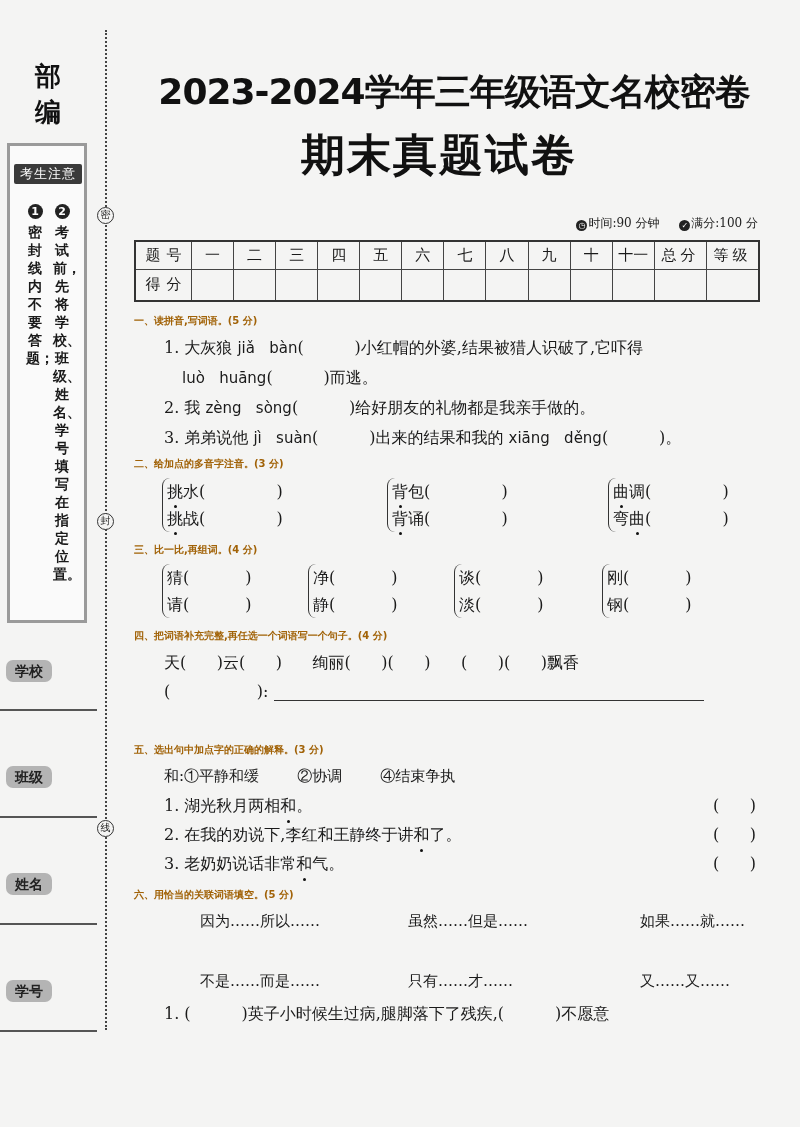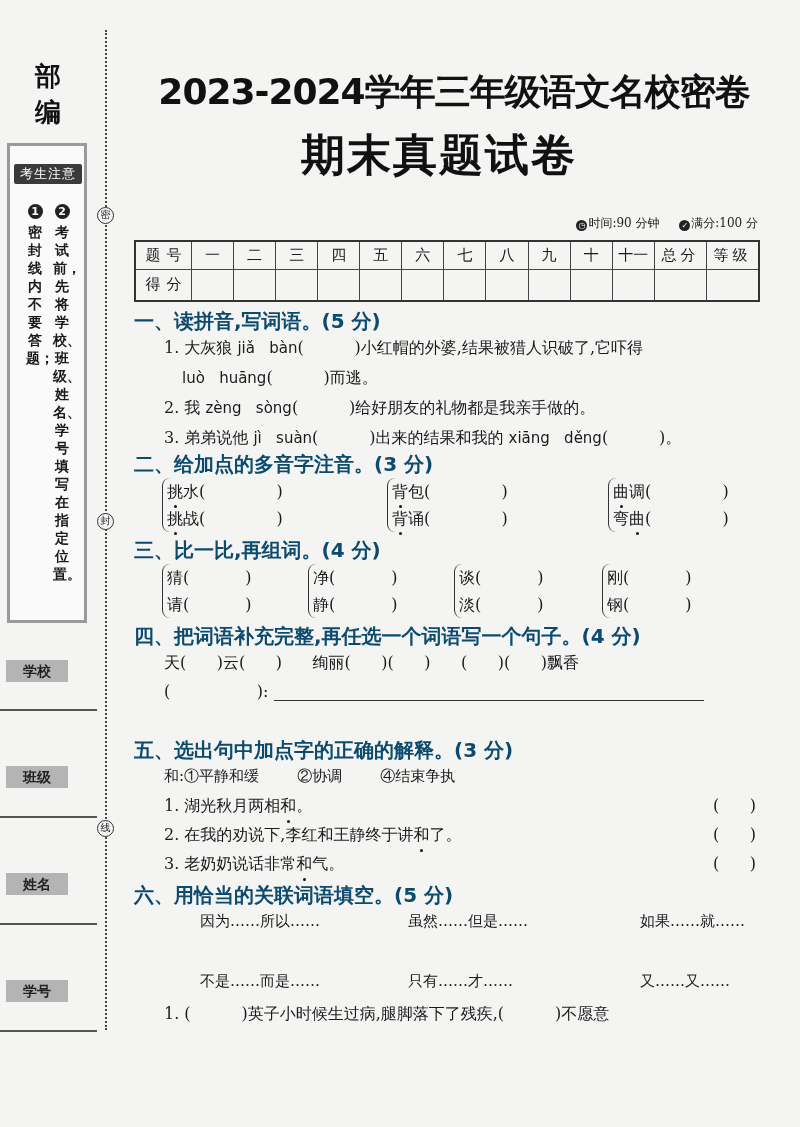--- a/index.html
+++ b/index.html
@@ -9,42 +9,42 @@
   
   .sidebar { position: absolute; left: 0; top: 0; width: 100px; height: 1127px; }
   .vert-title { position: absolute; left: 28px; top: 58px; width: 40px; font-family: "DejaVu Sans", sans-serif; font-weight: bold; font-size: 26px; line-height: 36px; text-align: center; color: #111; }
   .notice-box { position: absolute; left: 7px; top: 143px; width: 80px; height: 480px; border: 3px solid #9a9a9a; background: #fafafa; }
   .notice-label { position: absolute; left: 4px; top: 18px; width: 68px; height: 20px; background: #3a3a3a; color: #fff; font-size: 13px; line-height: 20px; text-align: center; border-radius: 2px; font-family: "DejaVu Sans", sans-serif; letter-spacing: 1px; }
   .notice-col { position: absolute; top: 55px; width: 18px; font-size: 14px; line-height: 18px; text-align: center; font-weight: bold; word-break: break-all; }
   .notice-col .num { display: inline-block; width: 15px; height: 15px; border-radius: 50%; background: #222; color: #fff; font-size: 11px; line-height: 15px; margin-bottom: 4px; font-family: "DejaVu Sans", sans-serif; }
   .notice-col.c1 { left: 16px; }
   .notice-col.c2 { left: 43px; }
 
-  .field-label { position: absolute; left: 6px; width: 62px; height: 22px; background: #b4b4b4; color: #222; font-family: "DejaVu Sans", sans-serif; font-weight: bold; font-size: 14px; line-height: 22px; text-align: center; }
+  .field-label { position: absolute; left: 6px; width: 46px; height: 22px; background: #b4b4b4; color: #222; font-family: "DejaVu Sans", sans-serif; font-weight: bold; font-size: 14px; line-height: 22px; text-align: center; border-radius: 7px; }
   .field-line { position: absolute; left: 0; width: 97px; height: 2px; background: #555; }
 
   .cut-line { position: absolute; left: 105px; top: 30px; height: 1000px; border-left: 2px dotted #444; }
   .cut-mark { position: absolute; left: 97px; width: 17px; height: 17px; border: 1.5px solid #333; border-radius: 50%; background: #f4f4f3; font-size: 10px; line-height: 14px; text-align: center; font-family: "DejaVu Sans", sans-serif; }
 
   
   .main { position: absolute; left: 134px; top: 0; width: 630px; }
   .title-1 { position: absolute; left: 0; top: 68px; width: 640px; text-align: center; font-family: "DejaVu Sans", sans-serif; font-weight: bold; font-size: 36px; letter-spacing: -1px; color: #111; white-space: nowrap; }
   .title-2 { position: absolute; left: 0; top: 126px; width: 610px; text-align: center; font-family: "DejaVu Sans", sans-serif; font-weight: bold; font-size: 44px; color: #111; letter-spacing: 2px; }
   .exam-meta { position: absolute; right: 6px; top: 215px; font-size: 12px; color: #222; white-space: nowrap; }
   .exam-meta .ic { display: inline-block; width: 11px; height: 11px; border-radius: 50%; background: #222; color: #fff; font-size: 8px; line-height: 11px; text-align: center; vertical-align: -1px; margin-right: 1px; }
   .exam-meta .gap { display: inline-block; width: 12px; }
 
   .score-table { position: absolute; left: 0; top: 240px; width: 626px; border-collapse: collapse; border: 2px solid #333; }
   .score-table td { border: 1px solid #444; height: 28px; text-align: center; font-size: 15px; width: 41px; }
   .score-table td.hd { width: 55px; letter-spacing: 6px; padding-left: 6px; }
   .score-table td.wide { width: 51px; letter-spacing: 4px; }
   .score-table tr.r2 td { height: 32px; }
 
   .section { position: absolute; left: 0; width: 630px; }
-  .sec-title { font-family: "DejaVu Sans", sans-serif; font-weight: bold; font-size: 20px; line-height: 24px; color: #0c4a6e; }
+  .sec-title { font-family: "DejaVu Sans", sans-serif; font-weight: bold; font-size: 10px; line-height: 24px; color: #a16207; }
   .line { font-size: 16px; line-height: 29px; white-space: pre; padding-left: 30px; color: #1a1a1a; }
   .py { font-family: "DejaVu Sans", sans-serif; font-size: 15px; }
 
   .pair-row { position: relative; height: 58px; margin-left: 28px; }
   .pair { position: absolute; top: 2px; border-left: 1.5px solid #333; border-radius: 8px 0 0 8px; padding-left: 4px; }
   .pair .w { font-size: 16px; line-height: 27px; white-space: pre; }
   .dot { position: relative; display: inline-block; }
   .dot::after { content: ""; position: absolute; left: 50%; bottom: -3px; width: 3px; height: 3px; margin-left: -1.5px; background: #111; border-radius: 50%; }
 
   .rline { position: relative; height: 29px; padding-left: 30px; font-size: 16px; line-height: 29px; white-space: pre; }

